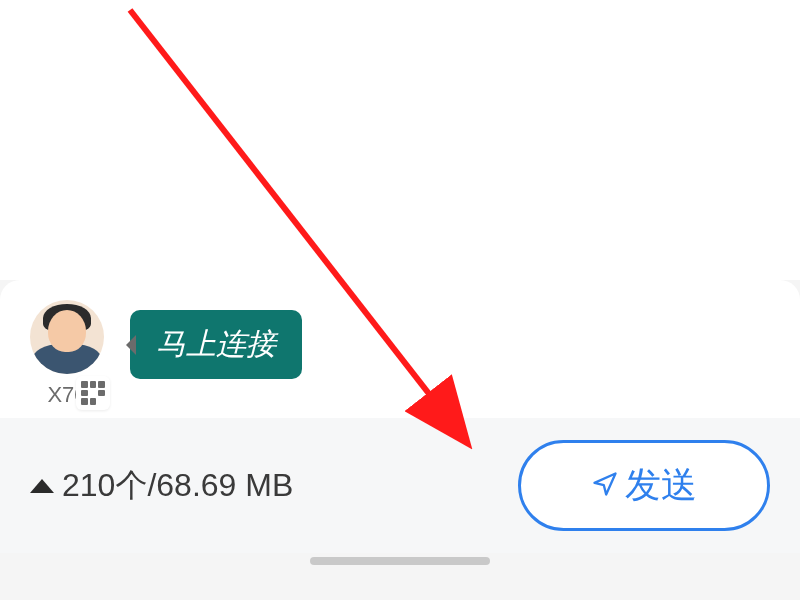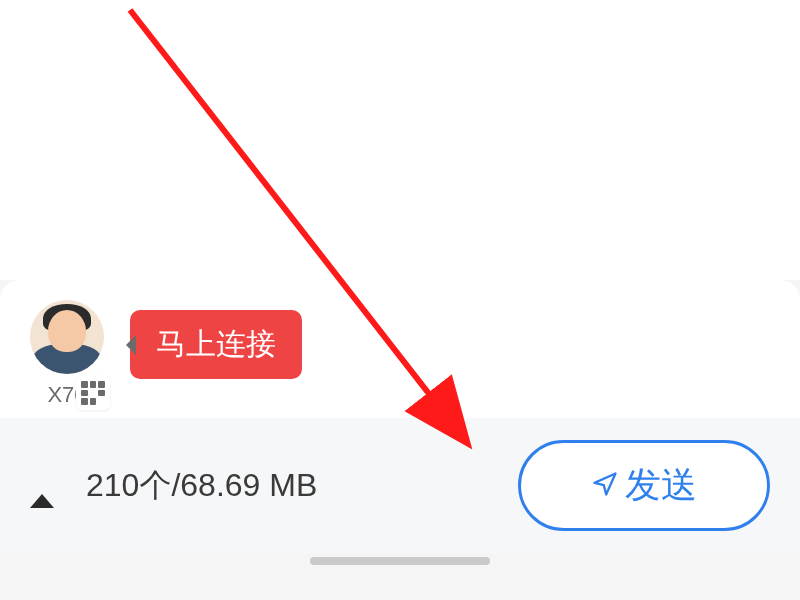--- a/index.html
+++ b/index.html
@@ -94,50 +94,51 @@
     }
     .qr-sq { background: #6b6b6b; border-radius: 1px; }
     .qr-sq.empty { background: transparent; }
     .device-label {
       margin-top: 8px;
       font-size: 22px;
       color: #6b6b6b;
       text-align: center;
     }
     .tooltip {
-      background: #ef4444;
+      background: #0f766e;
       color: #ffffff;
       font-size: 30px;
       padding: 14px 26px;
       border-radius: 10px;
       position: relative;
       margin-top: 10px;
       margin-left: 10px;
       white-space: nowrap;
+      font-style: italic;
     }
     .tooltip::before {
       content: "";
       position: absolute;
       left: -14px;
       top: 50%;
       transform: translateY(-50%);
       border: 10px solid transparent;
       border-right-color: #6b6b6b;
     }
     .bottom-bar {
       background: #f6f7f8;
       padding: 22px 30px 22px 30px;
       display: flex;
       align-items: center;
       justify-content: space-between;
     }
     .summary {
       display: flex;
-      align-items: flex-end;
-      gap: 32px;
+      align-items: center;
+      gap: 8px;
     }
     .chevron-up {
       width: 0;
       height: 0;
       border-left: 12px solid transparent;
       border-right: 12px solid transparent;
       border-bottom: 14px solid #2b2b2b;
     }
     .summary-text {
       font-size: 32px;

